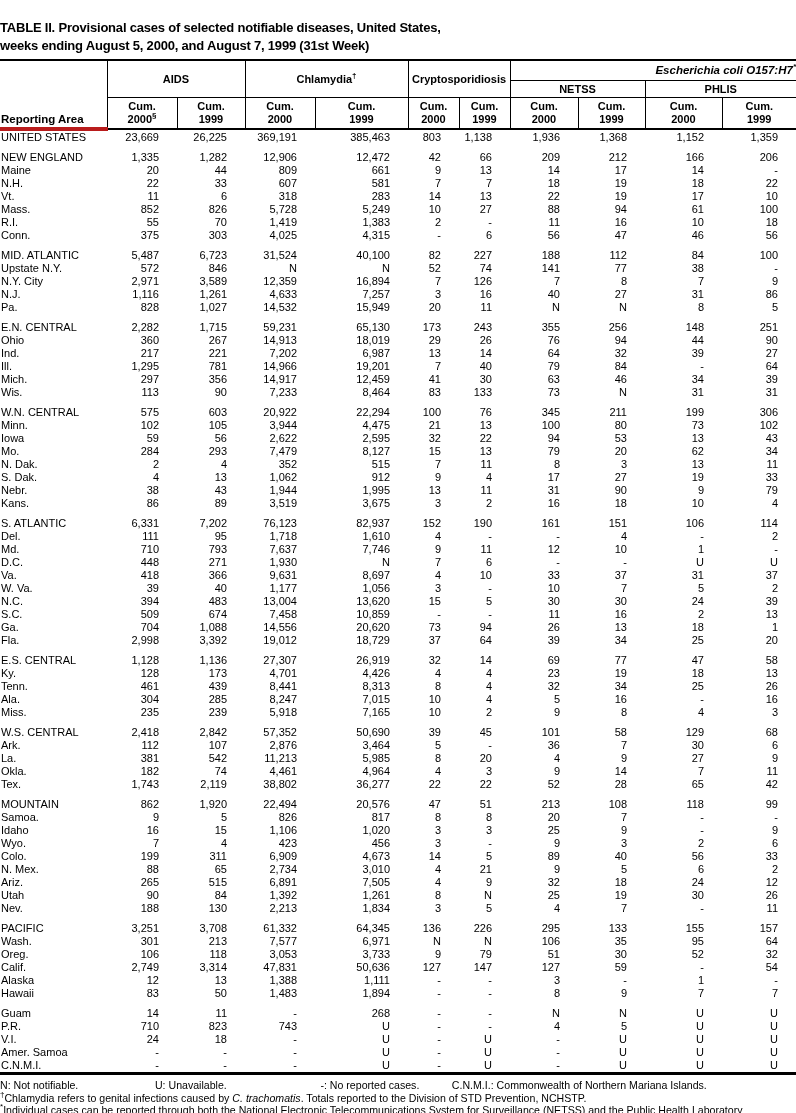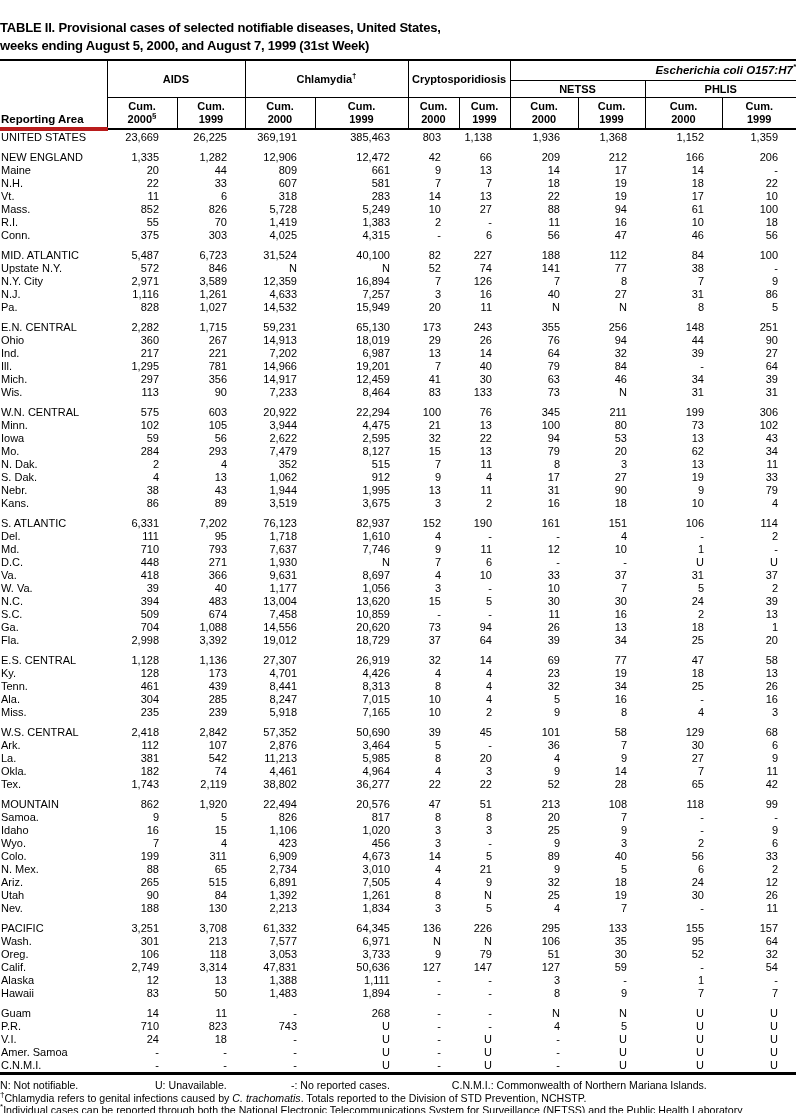--- a/index.html
+++ b/index.html
@@ -63,21 +63,21 @@
   tbody td { text-align: right; padding-right: 18px; }
   tr.spacer td { height: 7px; }
   tbody { border-bottom: 3.5px solid #000; margin-top: 38px; }
 
   sup { font-size: 8px; line-height: 0; vertical-align: super; }
 
   .footnotes { font-size: 10.6px; line-height: 12.5px; margin-top: 4px; }
   .legend span { display: inline-block; }
   .lg1 { width: 152px; }
   .lg2 { width: 133px; }
-  .lg3 { width: 158px; }
+  .lg3 { width: 158px; text-align: center; }
   .fn { padding-left: 8px; text-indent: -8px; }
 </style>
 </head>
 <body>
 
 <div class="page">
 
   <div class="title">
     <div>TABLE II. Provisional cases of selected notifiable diseases, United States,</div>
     <div>weeks ending August 5, 2000, and August 7, 1999 (31st Week)</div>

